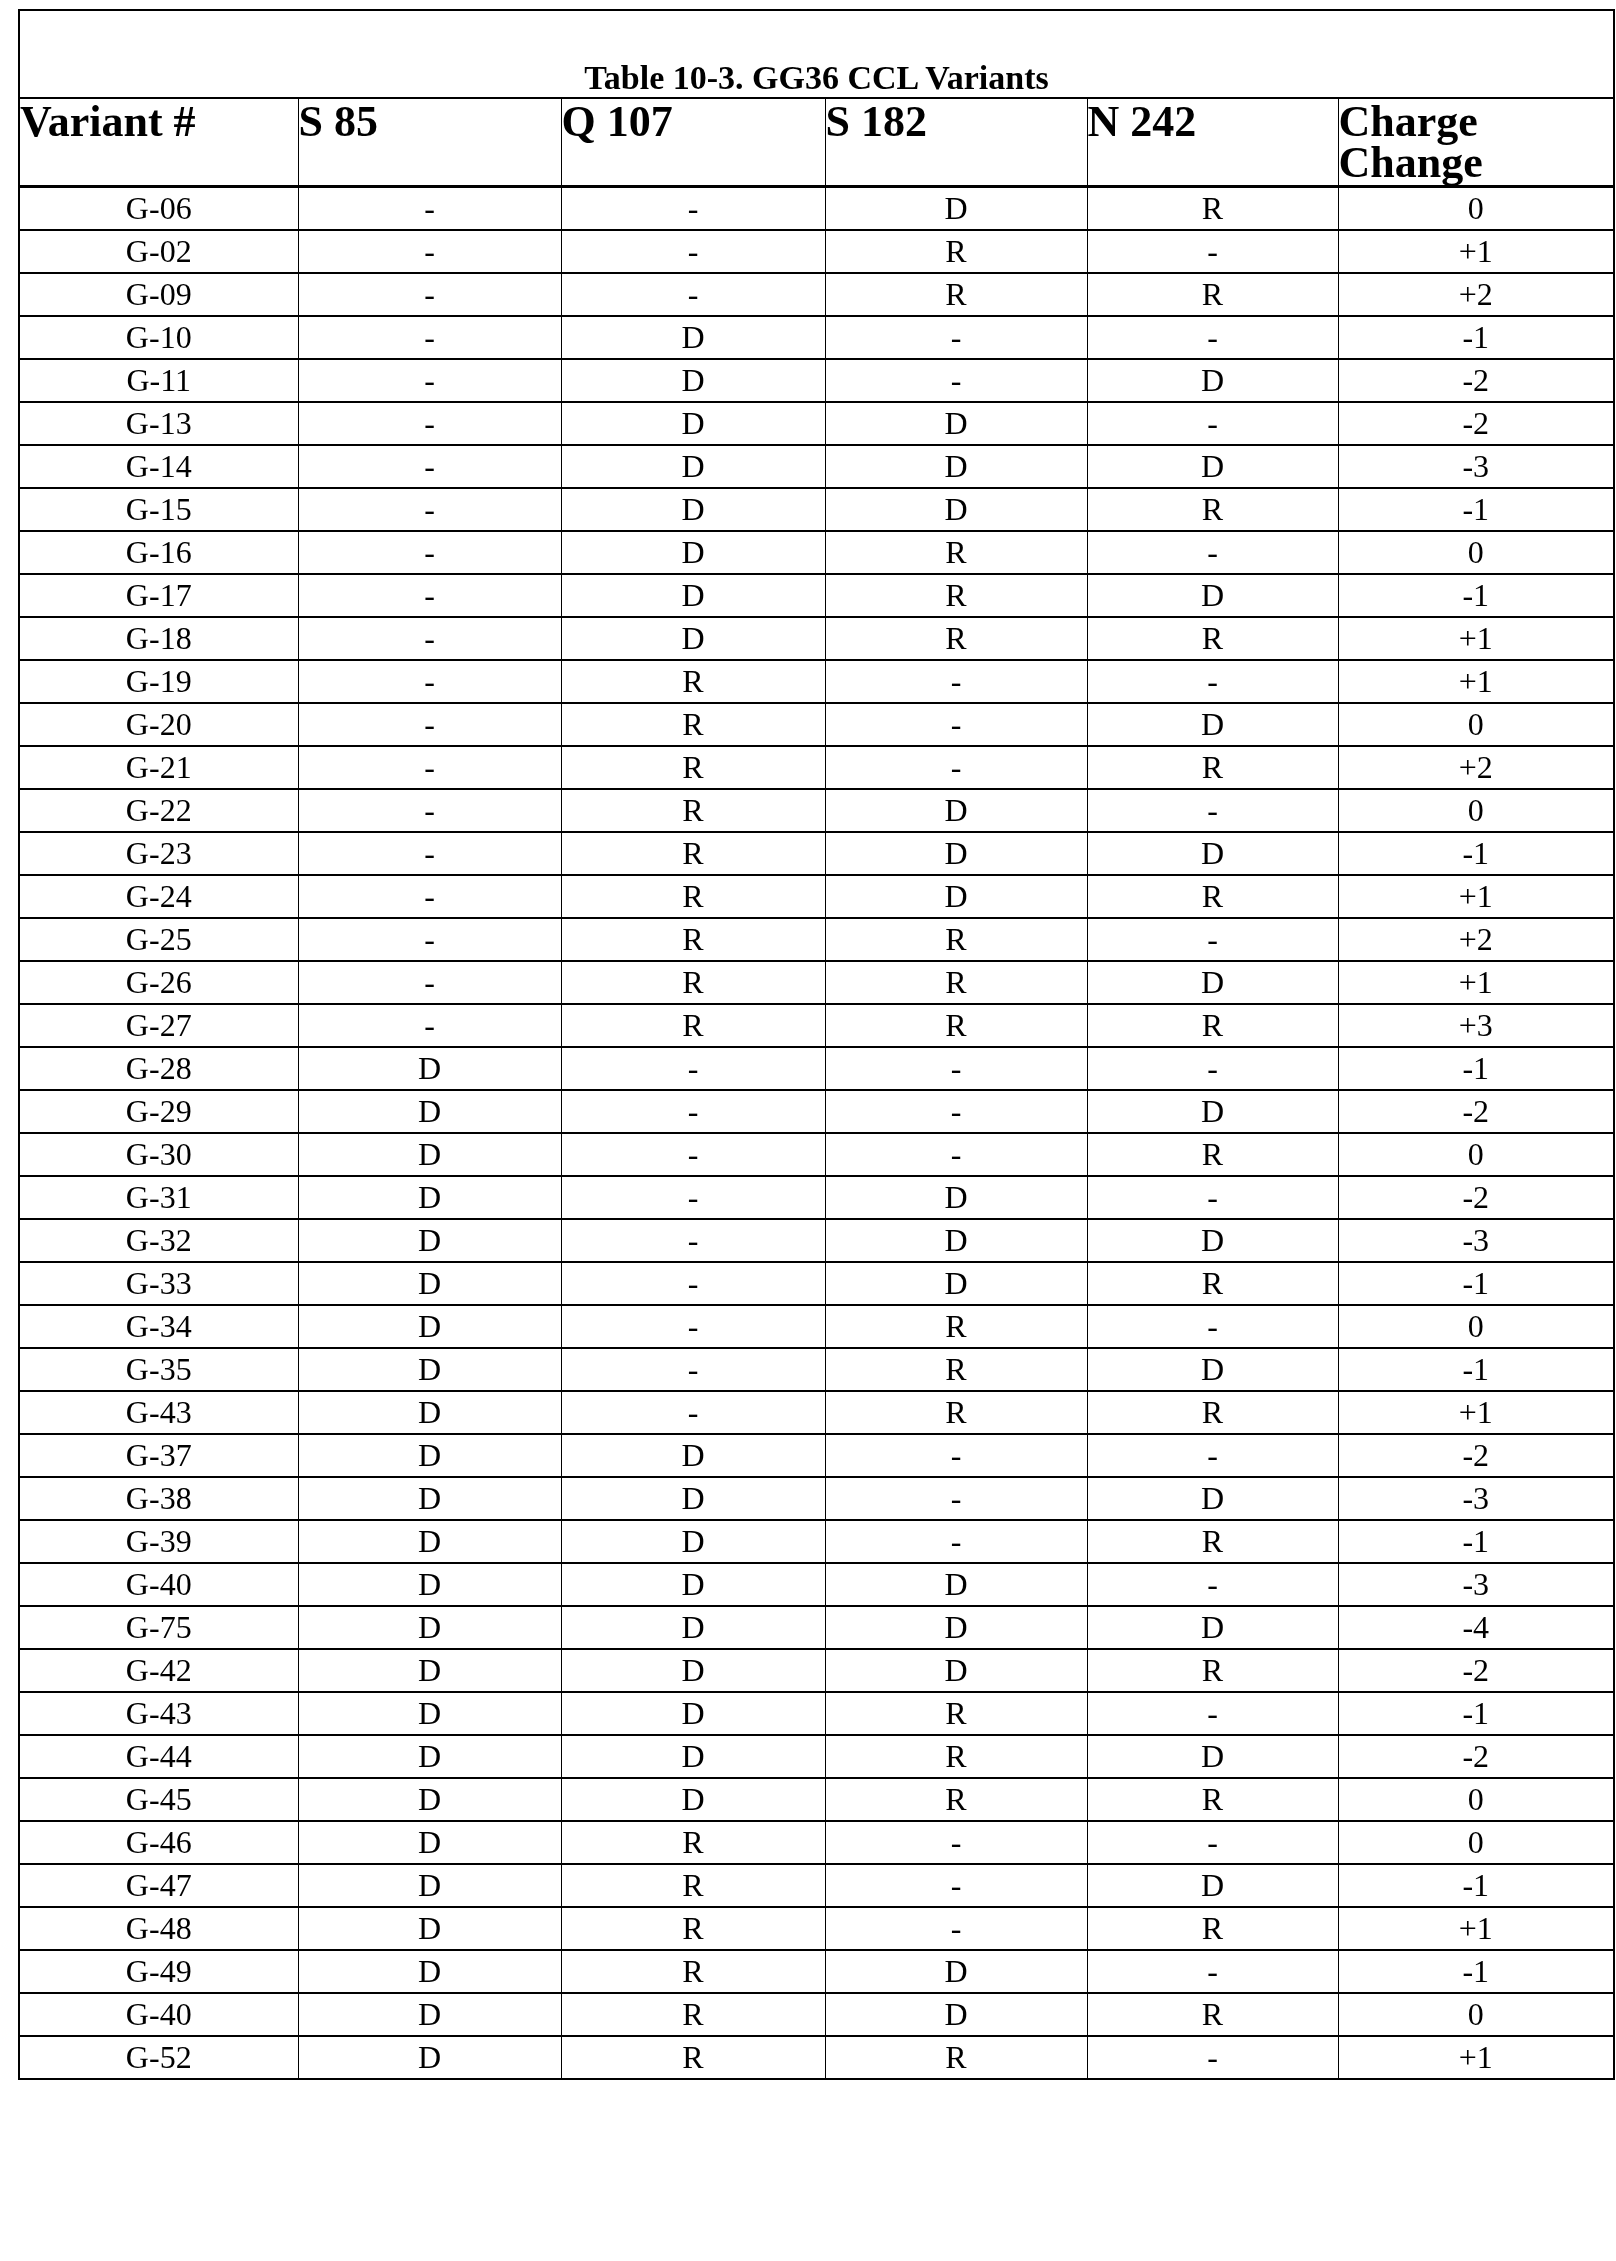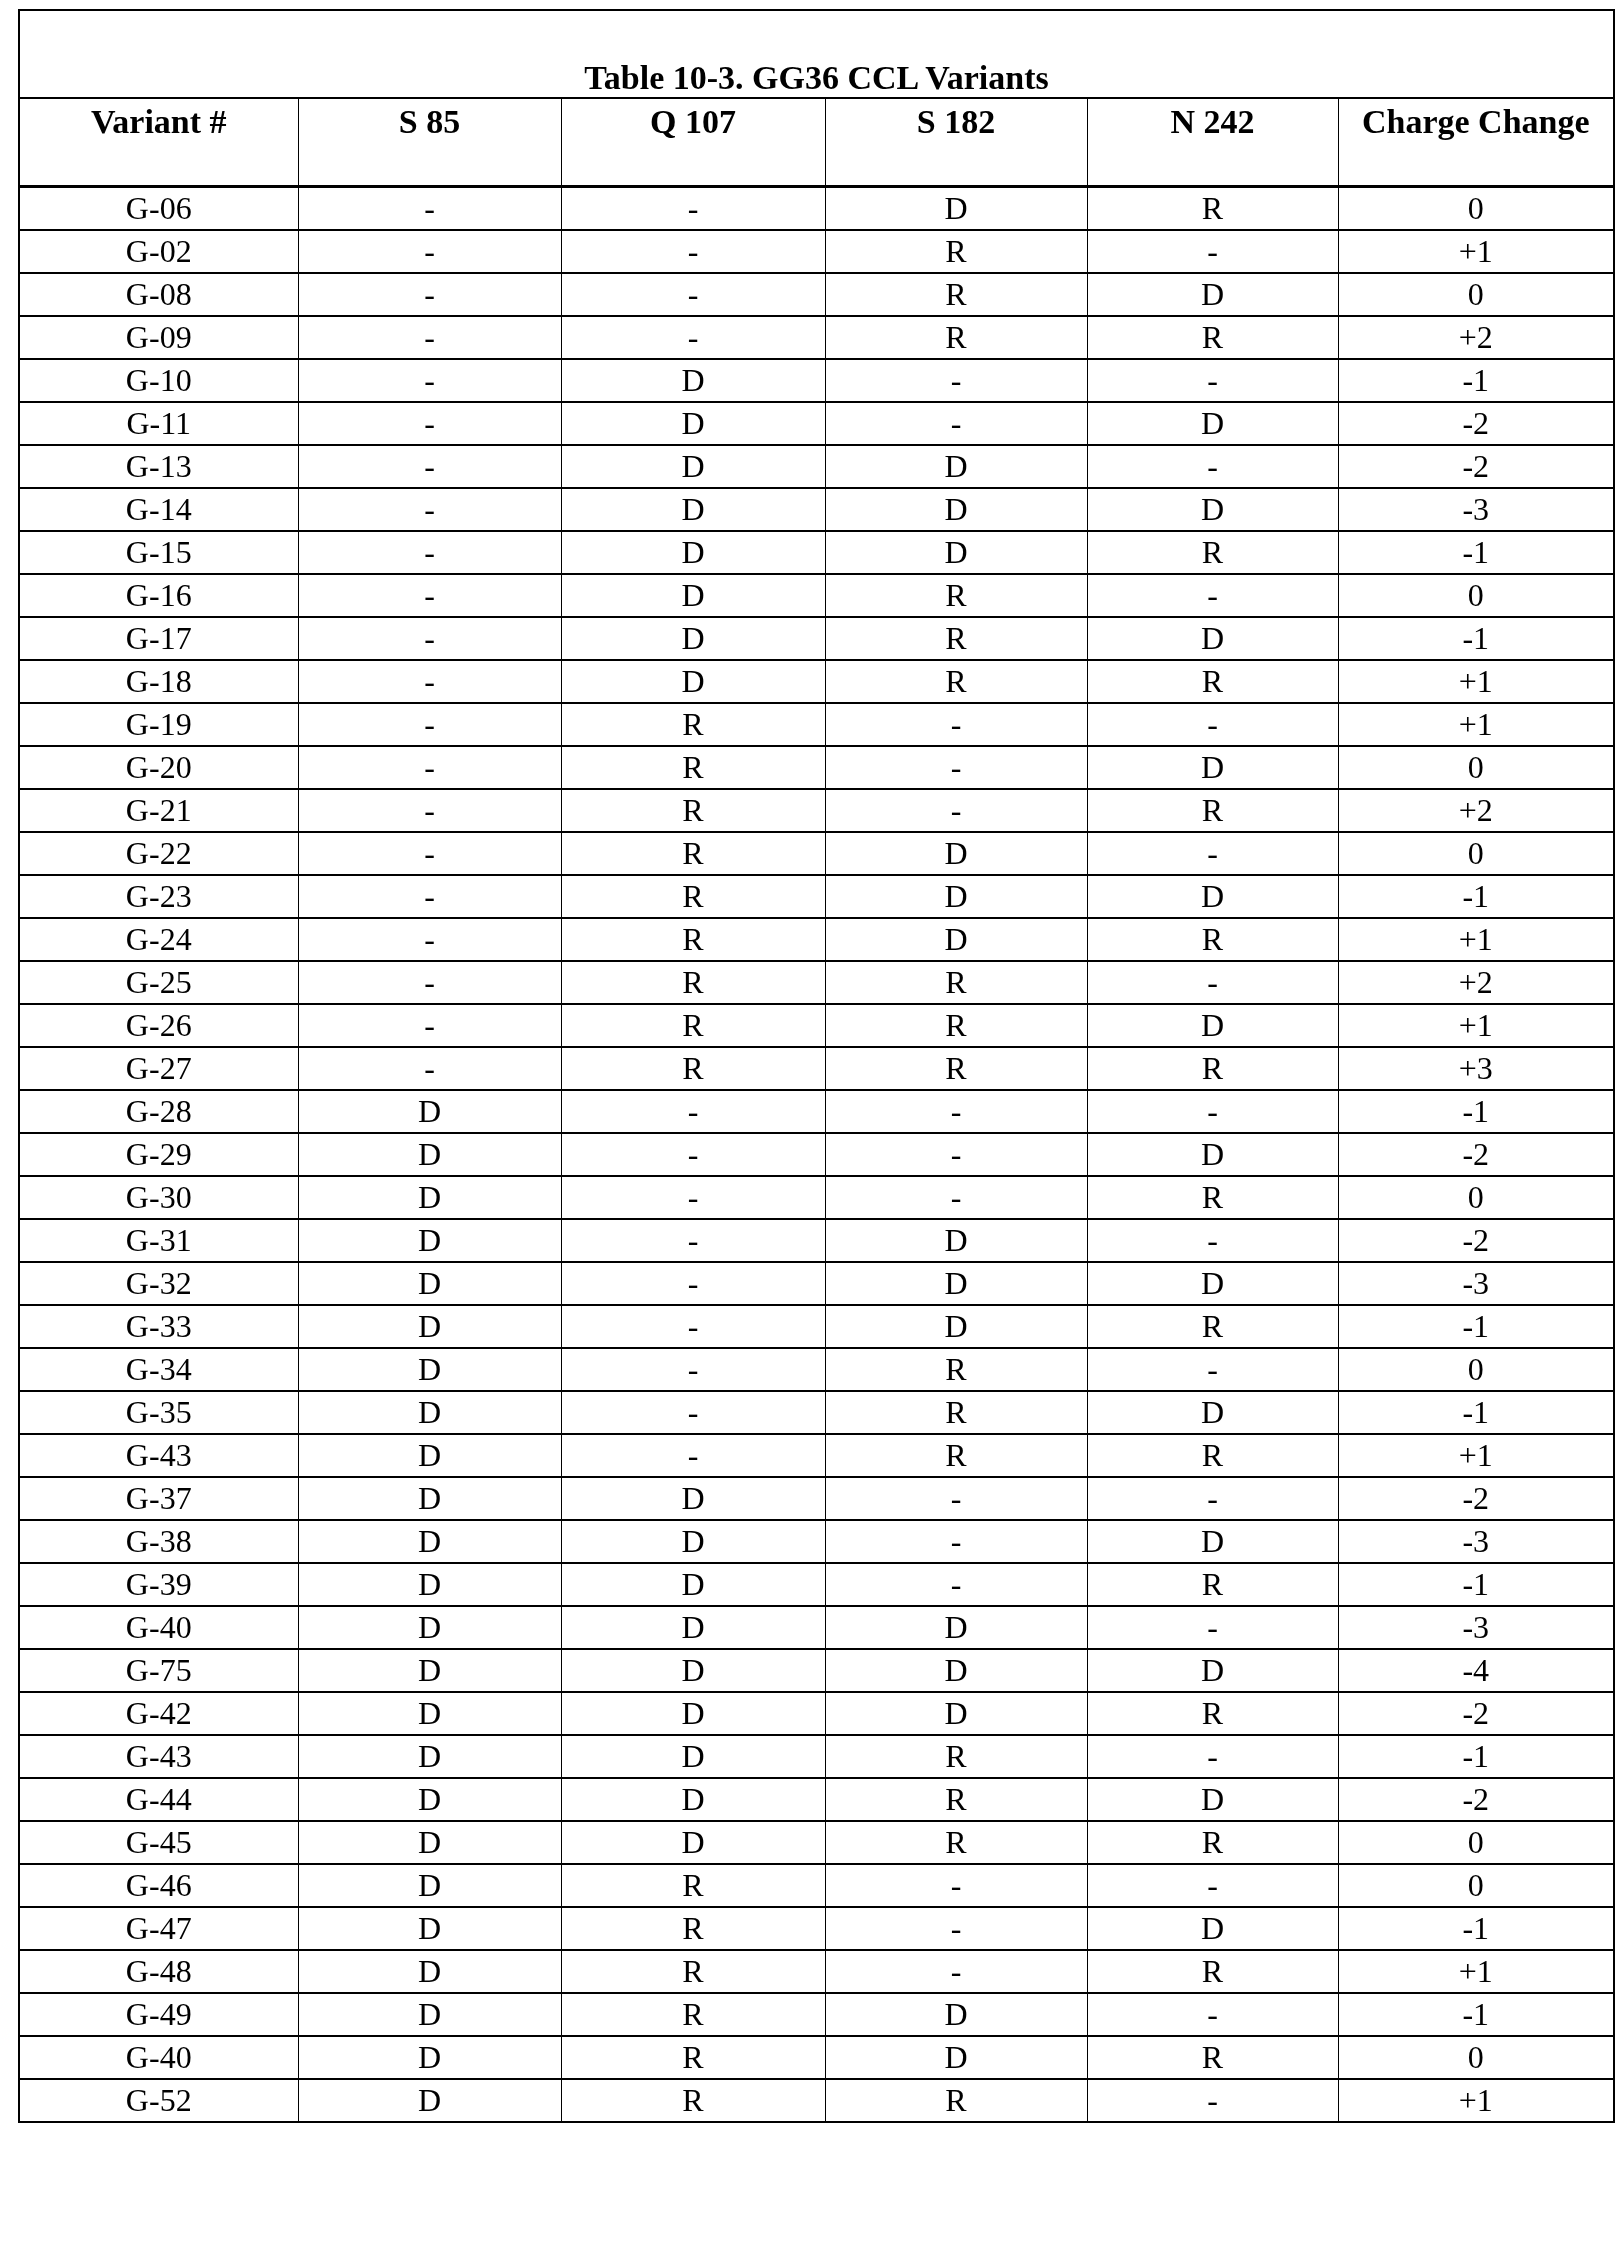--- a/index.html
+++ b/index.html
@@ -36,23 +36,23 @@
     text-align: center;
     font-weight: bold;
     font-size: 34px;
     line-height: 34px;
     padding: 0 0 1.7px 0;
     border-bottom: 2.6px solid #000;
   }
   .head-row th {
     height: 84px;
     vertical-align: top;
-    text-align: center;
+    text-align: left;
     font-weight: bold;
-    font-size: 34px;
+    font-size: 44px;
     line-height: 41px;
     padding: 1.7px 0 0 0;
     border-left: 1.7px solid #000;
     border-right: 1.7px solid #000;
     border-bottom: 3.4px solid #000;
   }
   .data-row td {
     height: 41px;
     text-align: center;
     vertical-align: middle;
@@ -101,28 +101,20 @@
       </tr>
       <tr class="data-row">
         <td>G-02</td>
         <td>-</td>
         <td>-</td>
         <td>R</td>
         <td>-</td>
         <td>+1</td>
       </tr>
       <tr class="data-row">
-        <td>G-08</td>
-        <td>-</td>
-        <td>-</td>
-        <td>R</td>
-        <td>D</td>
-        <td>0</td>
-      </tr>
-      <tr class="data-row">
         <td>G-09</td>
         <td>-</td>
         <td>-</td>
         <td>R</td>
         <td>R</td>
         <td>+2</td>
       </tr>
       <tr class="data-row">
         <td>G-10</td>
         <td>-</td>

